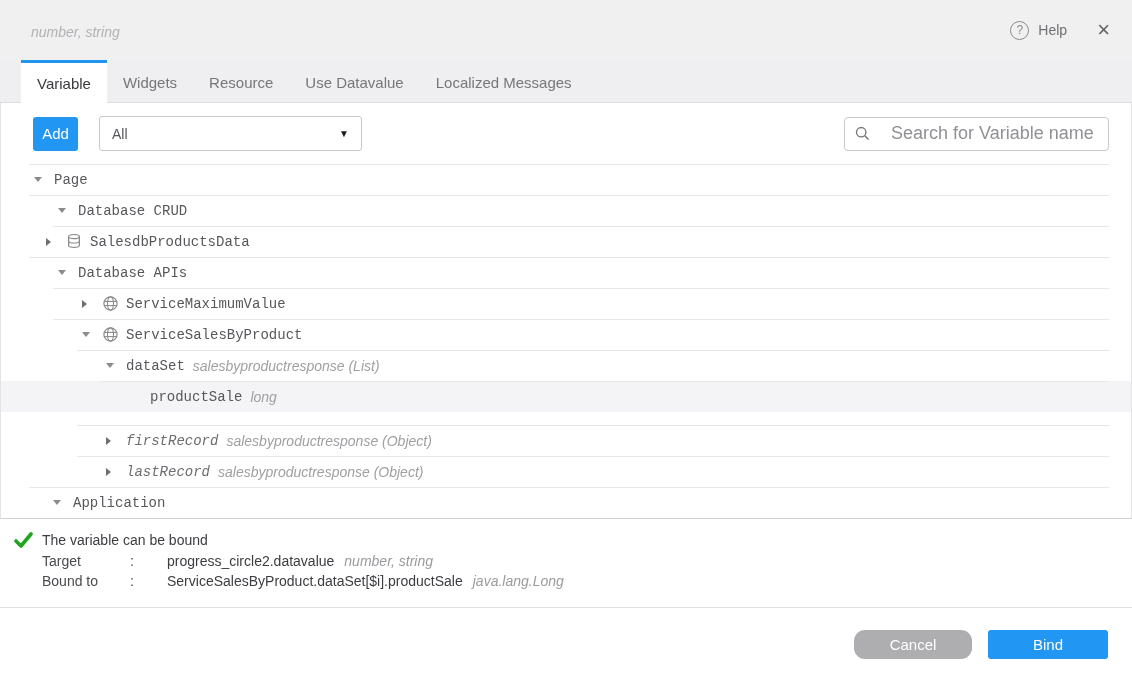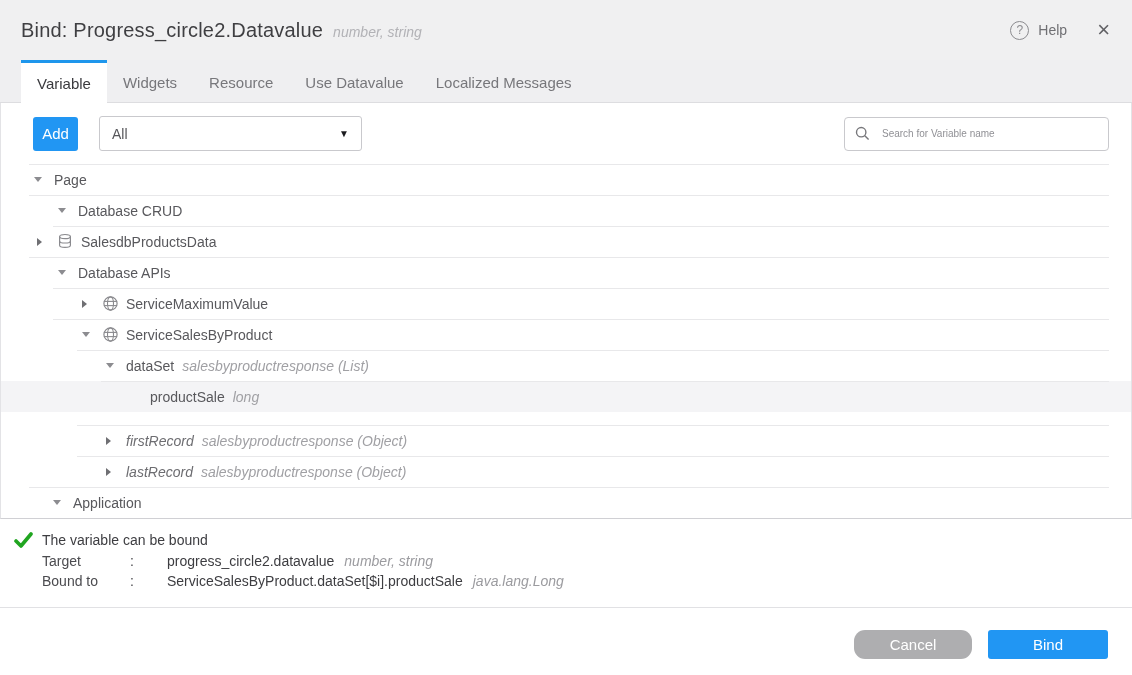--- a/index.html
+++ b/index.html
@@ -38,38 +38,38 @@
              font-size:15px; width:45px; height:34px; cursor:pointer;
              font-family:inherit; }
   .filter-dd { margin-left:21px; width:263px; height:35px; border:1px solid #c9c9cd;
                border-radius:3px; display:flex; align-items:center; padding:0 12px;
                font-size:14px; color:#56565a; cursor:pointer; background:#fff; }
   .filter-caret { margin-left:auto; font-size:10px; color:#1b1b1e; }
   .search-box { margin-left:auto; width:265px; height:34px; border:1px solid #c9c9cd;
                 border-radius:4px; display:flex; align-items:center; padding:0 10px;
                 background:#fff; }
   .search-box svg { flex:0 0 auto; }
-  .search-input { border:none; outline:none; flex:1; margin-left:12px; font-size:10px;
+  .search-input { border:none; outline:none; flex:1; margin-left:21px; font-size:18px;
                   color:#000000; font-family:inherit; background:transparent; }
   .search-input::placeholder { color:#909095; }
 
   
   .tree { }
   .tree-row { height:31px; display:flex; align-items:center; position:relative;
               font-size:14px; cursor:pointer; }
   .tree-row::before { content:""; position:absolute; top:0; left:var(--ins,28px);
                       right:22px; border-top:1px solid #e8e8ea; }
   .tree-row.selected { background:#f4f4f6; }
   .caret-slot { width:20px; display:flex; justify-content:flex-start; flex:0 0 auto; }
   .caret-down { width:0; height:0; border-left:4px solid transparent;
                 border-right:4px solid transparent; border-top:5px solid #8c8c90; }
   .caret-right { width:0; height:0; border-top:4px solid transparent;
                  border-bottom:4px solid transparent; border-left:5px solid #6f6f73; }
   .node-icon { width:17px; height:17px; margin-right:7px; flex:0 0 auto; }
-  .node-name { color:#58585c; }
+  .node-name { color:#58585c;font-family:Liberation Mono, monospace; }
   .node-name.italic { font-style:italic; color:#6d6d71; }
   .node-type { font-style:italic; color:#a0a0a4; margin-left:8px; }
 
   
   .status { position:relative; padding:11px 0 12px; }
   .status-check { position:absolute; left:14px; top:13px; }
   .status-msg { margin-left:42px; font-size:14px; color:#3d3d41; line-height:21px; }
   .status-detail { margin-left:42px; display:flex; font-size:14px; line-height:20px; }
   .sd-label { width:88px; color:#4b4b4f; }
   .sd-sep { width:37px; color:#4b4b4f; }
@@ -83,21 +83,20 @@
                 width:118px; height:29px; font-size:15px; cursor:pointer;
                 font-family:inherit; }
   .btn-bind { background:#2196f3; color:#fff; border:none; border-radius:3px;
               width:120px; height:29px; font-size:15px; cursor:pointer;
               font-family:inherit; }
 </style>
 </head>
 <body>
 
 <div class="dlg-header">
-  <span class="dlg-title">Bind: Progress_circle2.Datavalue</span>
   <span class="dlg-subtitle">number, string</span>
   <span class="hdr-right">
     <span class="help-group">
       <span class="help-circle">?</span>
       <span class="help-label">Help</span>
     </span>
     <span class="close-x">×</span>
   </span>
 </div>
 
@@ -131,21 +130,21 @@
           <span class="caret-down"></span>
         </span>
         <span class="node-name">Page</span>
       </div>
       <div class="tree-row" style="padding-left: 57px; --ins: 28px;">
         <span class="caret-slot">
           <span class="caret-down"></span>
         </span>
         <span class="node-name">Database CRUD</span>
       </div>
-      <div class="tree-row" style="padding-left: 36px; --ins: 52px;">
+      <div class="tree-row" style="padding-left: 45px; --ins: 52px;">
         <span class="caret-slot">
           <span class="caret-right"></span>
         </span>
         <svg class="node-icon" viewBox="0 0 17 17">
           <ellipse cx="8" cy="3.6" rx="5.4" ry="2.1" fill="none" stroke="#8a8a8e" stroke-width="1.2"></ellipse>
           <path d="M2.6 3.6 v8.6 c0 1.2 2.4 2.1 5.4 2.1 s5.4 -.9 5.4 -2.1 v-8.6" fill="none" stroke="#8a8a8e" stroke-width="1.2"></path>
           <path d="M2.6 7.9 c0 1.2 2.4 2.1 5.4 2.1 s5.4 -.9 5.4 -2.1" fill="none" stroke="#8a8a8e" stroke-width="1.2"></path>
         </svg>
         <span class="node-name">SalesdbProductsData</span>
       </div>

